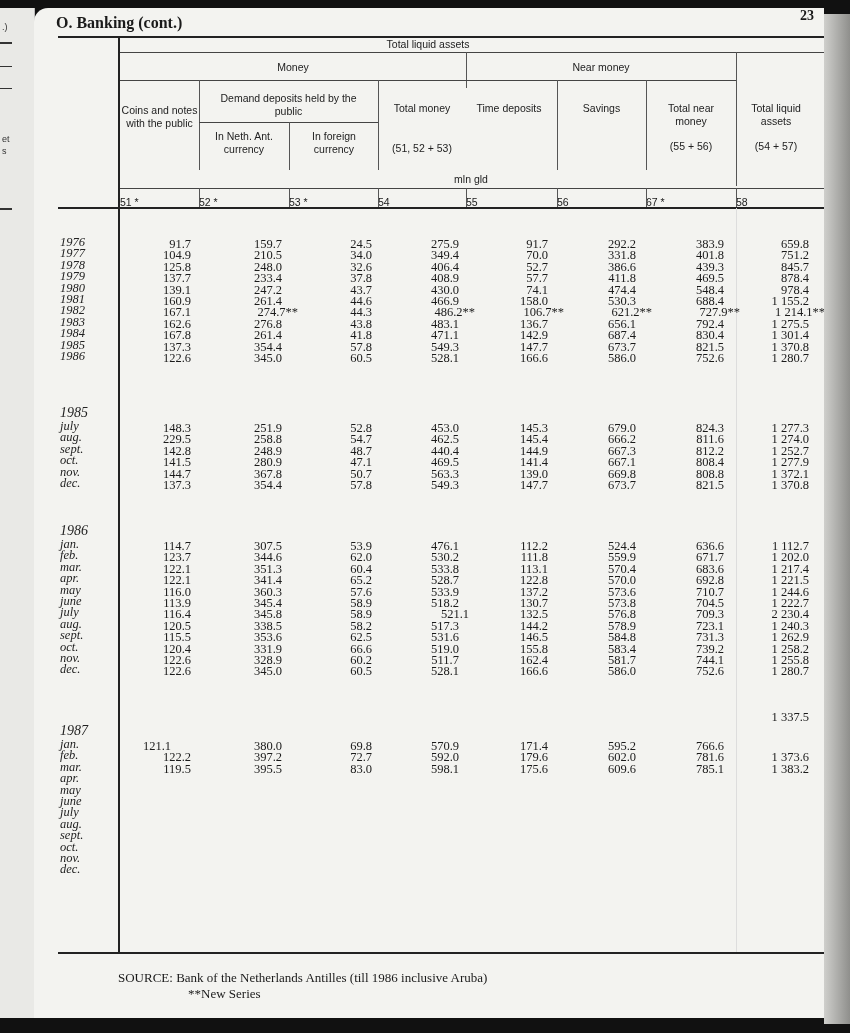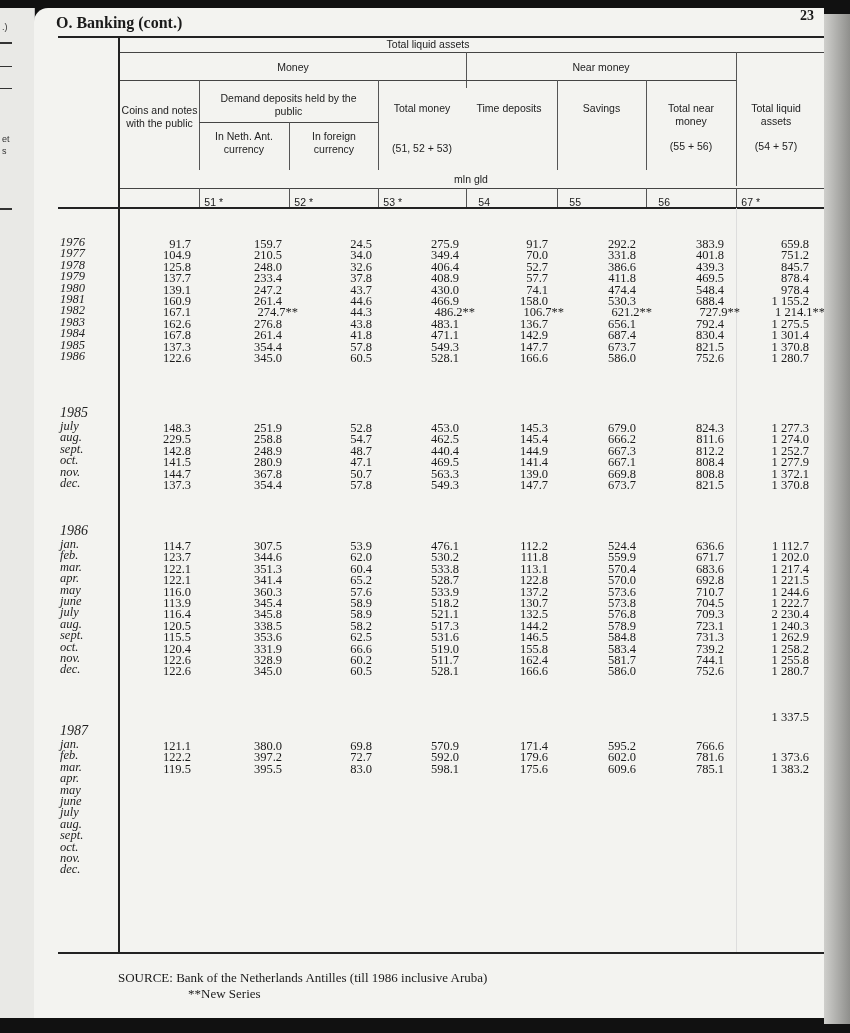--- a/index.html
+++ b/index.html
@@ -23,21 +23,21 @@
   .right-edge { position:absolute; left:824px; top:14px; width:26px; height:1010px; background:linear-gradient(90deg,#cfcfcc,#8f8f8c); }
   .section-title { position:absolute; left:22px; top:6px; font-size:16px; font-weight:bold; }
   .page-number { position:absolute; left:766px; top:0px; font-size:14px; font-weight:bold; }
   .top-rule { position:absolute; left:24px; top:28px; width:766px; height:2px; background:#222; }
   .stub-vline { position:absolute; left:84px; top:30px; width:2px; height:916px; background:#222; }
   .bottom-rule { position:absolute; left:24px; top:944px; width:766px; height:2px; background:#222; }
   .hline { position:absolute; height:1px; background:#444; }
   .hline.thick { height:2px; background:#222; }
   .vline { position:absolute; width:1px; background:#555; }
   .hdr { position:absolute; font-family:"Liberation Sans", sans-serif; font-size:10.5px; text-align:center; line-height:13px; color:#222; }
-  .colnum { position:absolute; top:188px; font-family:"Liberation Sans", sans-serif; font-size:10.5px; text-align:right;padding-left:24px; }
+  .colnum { position:absolute; top:188px; font-family:"Liberation Sans", sans-serif; font-size:10.5px; text-align:left; }
   .stub { position:absolute; left:26px; font-style:italic; font-size:12.5px; line-height:11.4px; color:#222; }
   .stub .year { font-size:14px; line-height:16px; }
   .cell { position:absolute; font-size:12.5px; line-height:11.4px; text-align:right; white-space:nowrap; }
   .source { position:absolute; left:84px; top:962px; font-size:13px; line-height:16px; }
   .source .note { padding-left:70px; }
 </style>
 </head>
 <body>
 
 <div class="left-page">
@@ -310,21 +310,21 @@
       <div class="cell" style="top: 590px; right: 542px;">345.4</div>
       <div class="cell" style="top: 590px; right: 452px;">58.9</div>
       <div class="cell" style="top: 590px; right: 365px;">518.2</div>
       <div class="cell" style="top: 590px; right: 276px;">130.7</div>
       <div class="cell" style="top: 590px; right: 188px;">573.8</div>
       <div class="cell" style="top: 590px; right: 100px;">704.5</div>
       <div class="cell" style="top: 590px; right: 15px;">1 222.7</div>
       <div class="cell" style="top: 601.4px; right: 633px;">116.4</div>
       <div class="cell" style="top: 601.4px; right: 542px;">345.8</div>
       <div class="cell" style="top: 601.4px; right: 452px;">58.9</div>
-      <div class="cell" style="top: 601.4px; right: 365px;">521.1</div>
+      <div class="cell" style="top: 601.4px; right: 355px;">521.1</div>
       <div class="cell" style="top: 601.4px; right: 276px;">132.5</div>
       <div class="cell" style="top: 601.4px; right: 188px;">576.8</div>
       <div class="cell" style="top: 601.4px; right: 100px;">709.3</div>
       <div class="cell" style="top: 601.4px; right: 15px;">2 230.4</div>
       <div class="cell" style="top: 612.8px; right: 633px;">120.5</div>
       <div class="cell" style="top: 612.8px; right: 542px;">338.5</div>
       <div class="cell" style="top: 612.8px; right: 452px;">58.2</div>
       <div class="cell" style="top: 612.8px; right: 365px;">517.3</div>
       <div class="cell" style="top: 612.8px; right: 276px;">144.2</div>
       <div class="cell" style="top: 612.8px; right: 188px;">578.9</div>
@@ -370,21 +370,21 @@
         <div>apr.</div>
         <div>may</div>
         <div>june</div>
         <div>july</div>
         <div>aug.</div>
         <div>sept.</div>
         <div>oct.</div>
         <div>nov.</div>
         <div>dec.</div>
       </div>
-      <div class="cell" style="top: 733px; right: 633px;">121.1</div>
+      <div class="cell" style="top: 733px; right: 653px;">121.1</div>
       <div class="cell" style="top: 733px; right: 542px;">380.0</div>
       <div class="cell" style="top: 733px; right: 452px;">69.8</div>
       <div class="cell" style="top: 733px; right: 365px;">570.9</div>
       <div class="cell" style="top: 733px; right: 276px;">171.4</div>
       <div class="cell" style="top: 733px; right: 188px;">595.2</div>
       <div class="cell" style="top: 733px; right: 100px;">766.6</div>
       <div class="cell" style="top: 704px; right: 15px;">1 337.5</div>
       <div class="cell" style="top: 744.4px; right: 633px;">122.2</div>
       <div class="cell" style="top: 744.4px; right: 542px;">397.2</div>
       <div class="cell" style="top: 744.4px; right: 452px;">72.7</div>

